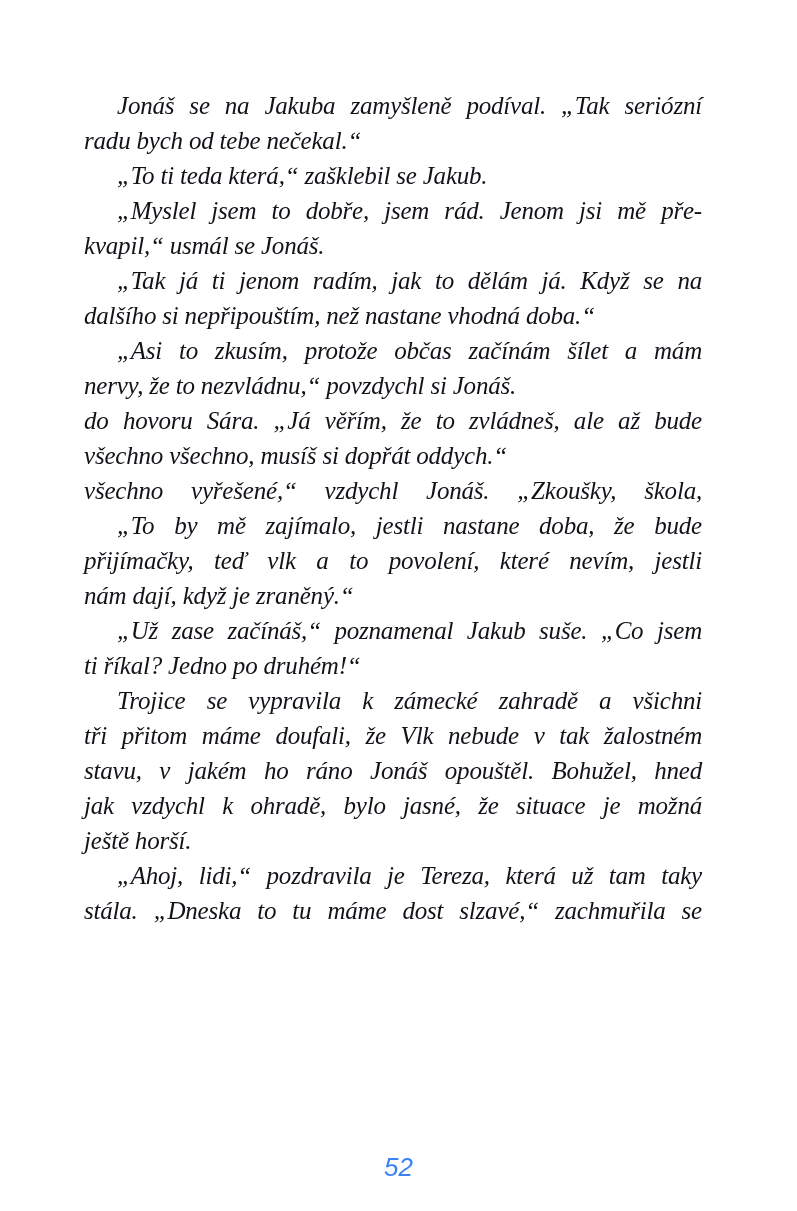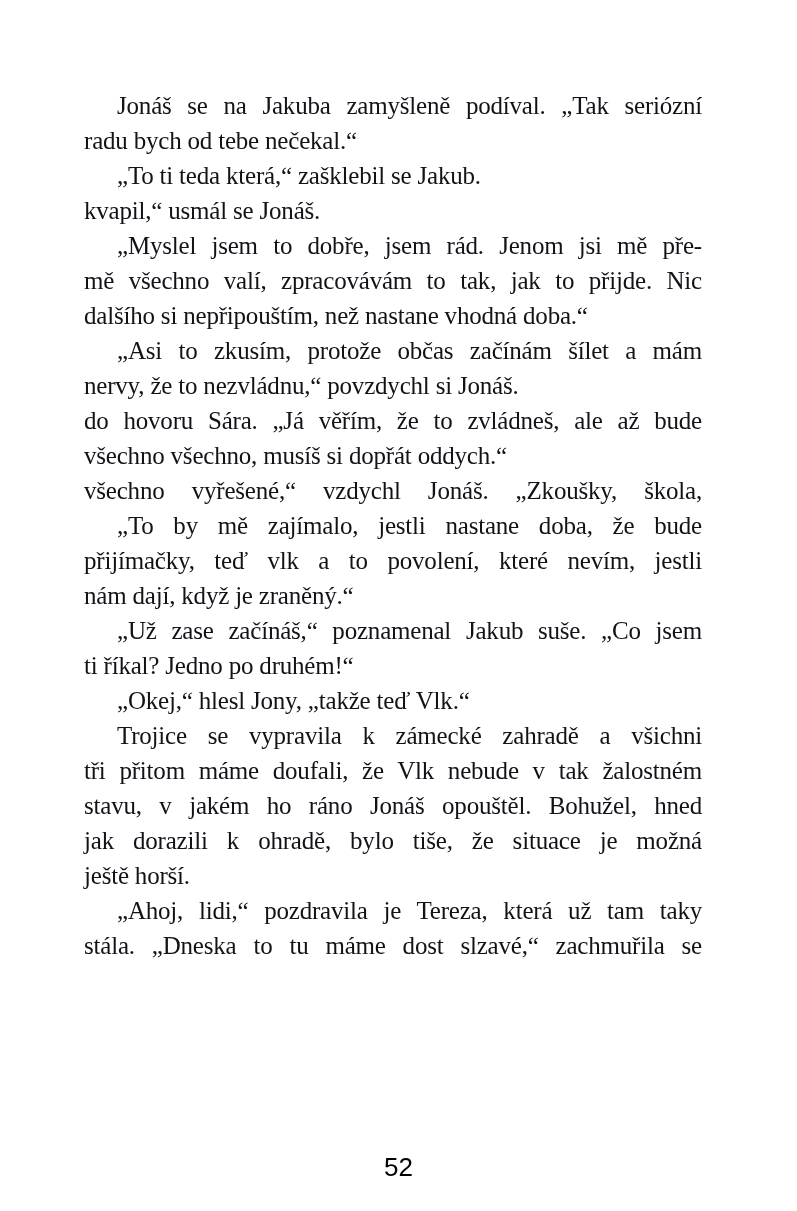--- a/index.html
+++ b/index.html
@@ -11,20 +11,21 @@
     height: 1211px;
     background: #ffffff;
     position: relative;
     overflow: hidden;
     font-family: "Liberation Serif", "DejaVu Serif", serif;
   }
   .page {
     position: absolute;
     inset: 0;
     background: #ffffff;
+    font-style: italic;
   }
   .text-block {
     position: absolute;
     left: 84px;
     top: 88px;
     width: 618px;
     color: #121218;
   }
   .para {
     margin: 0;
@@ -48,41 +49,41 @@
   .page-number {
     position: absolute;
     top: 1150px;
     left: 0;
     width: 100%;
     height: 35px;
     line-height: 35px;
     text-align: center;
     font-family: "Liberation Sans", "DejaVu Sans", sans-serif;
     font-size: 26px;
-    color: #000000;
+    color: #3b82f6;
   }
 </style>
 </head>
 <body>
 
 <div class="page">
   <main class="text-block">
       <div class="para">
         <div class="line first">Jonáš se na Jakuba zamyšleně podíval. „Tak seriózní</div>
         <div class="line plast">radu bych od tebe nečekal.“</div>
       </div>
       <div class="para">
         <div class="line first plast">„To ti teda která,“ zašklebil se Jakub.</div>
       </div>
       <div class="para">
+        <div class="line first">„Myslel jsem to dobře, jsem rád. Jenom jsi mě pře-</div>
         <div class="line plast">kvapil,“ usmál se Jonáš.</div>
-        <div class="line first">„Myslel jsem to dobře, jsem rád. Jenom jsi mě pře-</div>
       </div>
       <div class="para">
-        <div class="line">mě všechno valí, zpracovávám to tak, jak to přijde. Nic</div>
+        <div class="line first">„Tak já ti jenom radím, jak to dělám já. Když se na</div>
         <div class="line plast">dalšího si nepřipouštím, než nastane vhodná doba.“</div>
       </div>
       <div class="para">
         <div class="line first">„Asi to zkusím, protože občas začínám šílet a mám</div>
         <div class="line plast">nervy, že to nezvládnu,“ povzdychl si Jonáš.</div>
       </div>
       <div class="para">
         <div class="line">do hovoru Sára. „Já věřím, že to zvládneš, ale až bude</div>
         <div class="line plast">všechno všechno, musíš si dopřát oddych.“</div>
       </div>
@@ -90,27 +91,24 @@
         <div class="line">všechno vyřešené,“ vzdychl Jonáš. „Zkoušky, škola,</div>
         <div class="line first">„To by mě zajímalo, jestli nastane doba, že bude</div>
         <div class="line">přijímačky, teď vlk a to povolení, které nevím, jestli</div>
         <div class="line plast">nám dají, když je zraněný.“</div>
       </div>
       <div class="para">
         <div class="line first">„Už zase začínáš,“ poznamenal Jakub suše. „Co jsem</div>
         <div class="line plast">ti říkal? Jedno po druhém!“</div>
       </div>
       <div class="para">
-        <div class="line first plast">„Okej,“ hlesl Jony, „takže teď Vlk.“</div>
-      </div>
-      <div class="para">
         <div class="line first">Trojice se vypravila k zámecké zahradě a všichni</div>
         <div class="line">tři přitom máme doufali, že Vlk nebude v tak žalostném</div>
         <div class="line">stavu, v jakém ho ráno Jonáš opouštěl. Bohužel, hned</div>
-        <div class="line">jak dorazili k ohradě, bylo tiše, že situace je možná</div>
+        <div class="line">jak vzdychl k ohradě, bylo jasné, že situace je možná</div>
         <div class="line plast">ještě horší.</div>
       </div>
       <div class="para">
         <div class="line first">„Ahoj, lidi,“ pozdravila je Tereza, která už tam taky</div>
         <div class="line">stála. „Dneska to tu máme dost slzavé,“ zachmuřila se</div>
       </div>
     </main>
   <div class="page-number">52</div>
 </div>
 

